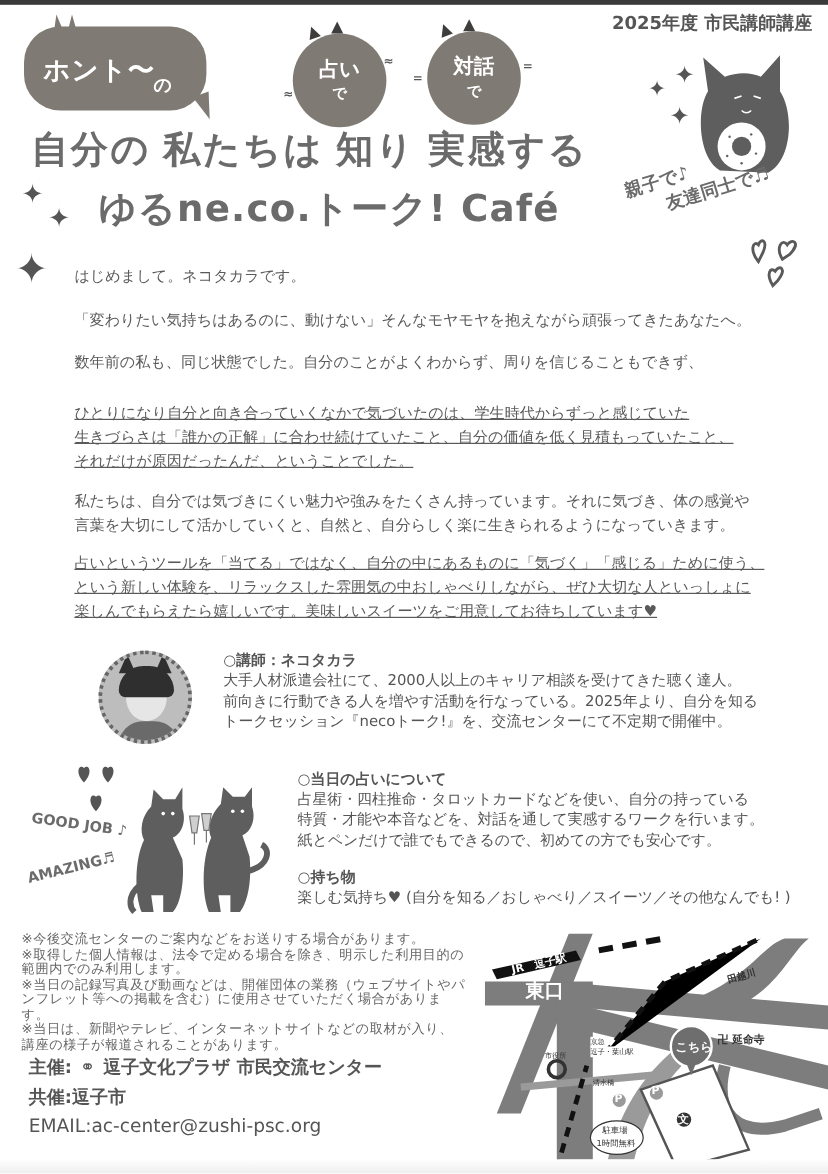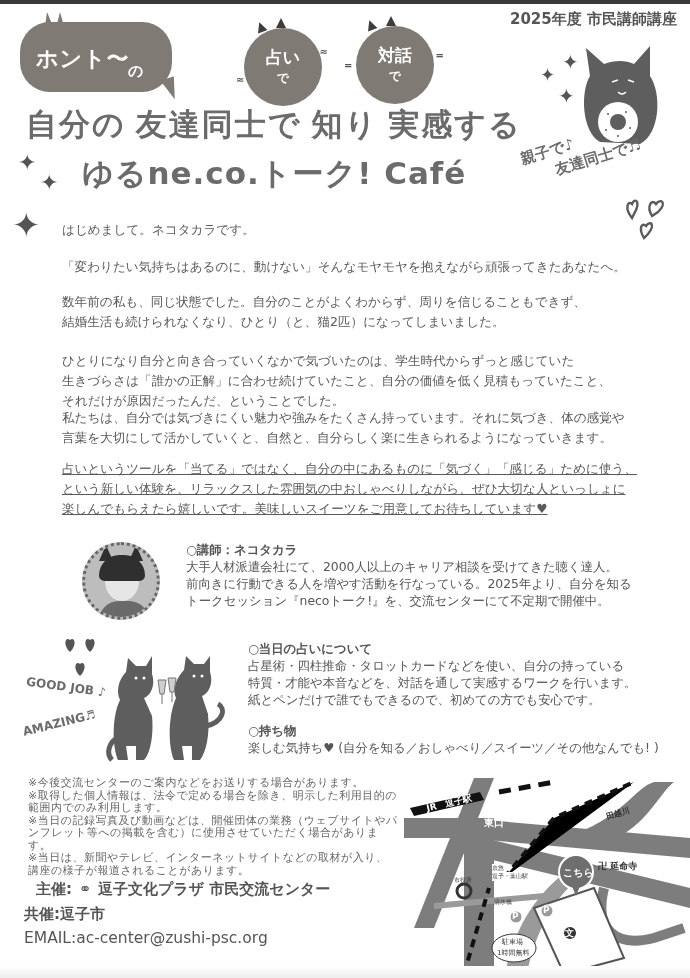--- a/index.html
+++ b/index.html
@@ -37,21 +37,21 @@
   .avatar { left: 82px; top: 542px; width: 78px; height: 78px; border-radius: 50%; background: #bdbdbd; border: 3px dotted #666; overflow: hidden; }
   .avatar .face { position:absolute; left: 20px; top: 16px; width: 34px; height: 40px; border-radius: 45% 45% 50% 50%; background:#e6e6e6; }
   .avatar .hair { position:absolute; left: 14px; top: 10px; width: 46px; height: 26px; border-radius: 22px 22px 6px 6px; background:#2f2f2f; }
   .avatar .ear-l { position:absolute; left: 14px; top: 0; width:0; height:0; border-left:7px solid transparent; border-right:7px solid transparent; border-bottom:16px solid #2f2f2f; }
   .avatar .ear-r { position:absolute; left: 44px; top: 0; width:0; height:0; border-left:7px solid transparent; border-right:7px solid transparent; border-bottom:16px solid #2f2f2f; }
   .avatar .body { position:absolute; left: 14px; top: 56px; width: 50px; height: 30px; border-radius: 20px 20px 0 0; background:#6a6a6a; }
 
   .sec { font-size: 12.4px; line-height: 17px; color: #555; white-space: nowrap; }
   .sec .h { font-weight: bold; display:block; }
 
-  .notes { left: 28px; top: 777px; width: 370px; font-size: 11px; line-height: 12.5px; color: #666; letter-spacing: 0.5px; }
+  .notes { left: 18px; top: 777px; width: 370px; font-size: 11px; line-height: 12.5px; color: #666; letter-spacing: 0.5px; }
   .contact { left: 24px; font-size: 15.5px; color: #555; white-space: nowrap; }
   .contact.bold { font-weight: bold; font-size: 15px; }
 
   .goodjob { left: 26px; top: 680px; transform: rotate(8deg); font-weight:bold; font-size: 12px; color:#6b6b6b; }
   .amazing { left: 22px; top: 716px; transform: rotate(-14deg); font-weight:bold; font-size: 12px; color:#6b6b6b; }
 
   .map { left: 404px; top: 778px; width: 286px; height: 196px; }
   .bottom-fade { position:absolute; left:0; top: 966px; width:690px; height:12px; background: linear-gradient(#ffffff, #eeeeee); }
 </style>
 </head>
@@ -98,21 +98,21 @@
     <circle cx="66" cy="70" r="1" fill="#5e5e5e"></circle>
     <circle cx="70" cy="86" r="1" fill="#5e5e5e"></circle>
     <circle cx="46" cy="88" r="1" fill="#5e5e5e"></circle>
     <circle cx="58" cy="94" r="1" fill="#5e5e5e"></circle>
 </svg>
 <span class="sparkle" style="left:562px; top:52px; font-size:20px;">✦</span>
 <span class="sparkle" style="left:540px; top:66px; font-size:18px;">✦</span>
 <span class="sparkle" style="left:558px; top:86px; font-size:20px;">✦</span>
 
 <div class="abs title1">
-  <span>自分の</span><span class="gap"></span><span>友達同士で</span><span class="gap"></span><span>知り</span><span class="gap"></span><span>実感する</span>
+  <span>自分の</span><span class="gap"></span><span>私たちは</span><span class="gap"></span><span>知り</span><span class="gap"></span><span>実感する</span>
 </div>
 <div class="abs title2">ゆるne.co.トーク! Café</div>
 
 <div class="abs slant">
   <span>親子で♪</span>
   <span class="b">友達同士で♬</span>
 </div>
 
 <span class="sparkle" style="left:18px; top:152px; font-size:22px;">✦</span>
 <span class="sparkle" style="left:40px; top:172px; font-size:22px;">✦</span>
@@ -127,23 +127,22 @@
 </svg>
 
 <div class="abs body-text" style="top:220px;">
   <div>はじめまして。ネコタカラです。</div>
 </div>
 <div class="abs body-text" style="top:257px;">
   <div>「変わりたい気持ちはあるのに、動けない」そんなモヤモヤを抱えながら頑張ってきたあなたへ。</div>
 </div>
 <div class="abs body-text" style="top:292px;">
   <div>数年前の私も、同じ状態でした。自分のことがよくわからず、周りを信じることもできず、</div>
-  <div>結婚生活も続けられなくなり、ひとり（と、猫2匹）になってしまいました。</div>
-</div>
-<div class="abs body-text" style="top:351px;">
+</div>
+<div class="abs body-text" style="top:334px;text-decoration:underline;">
   <div>ひとりになり自分と向き合っていくなかで気づいたのは、学生時代からずっと感じていた</div>
   <div>生きづらさは「誰かの正解」に合わせ続けていたこと、自分の価値を低く見積もっていたこと、</div>
   <div>それだけが原因だったんだ、ということでした。</div>
 </div>
 <div class="abs body-text" style="top:408px;">
   <div>私たちは、自分では気づきにくい魅力や強みをたくさん持っています。それに気づき、体の感覚や</div>
   <div>言葉を大切にして活かしていくと、自然と、自分らしく楽に生きられるようになっていきます。</div>
 </div>
 <div class="abs body-text" style="top:459px;text-decoration:underline;">
   <div>占いというツールを「当てる」ではなく、自分の中にあるものに「気づく」「感じる」ために使う、</div>
@@ -210,21 +209,21 @@
     </g>
 </svg>
 
 <div class="abs notes">
   <div>※今後交流センターのご案内などをお送りする場合があります。</div>
   <div>※取得した個人情報は、法令で定める場合を除き、明示した利用目的の範囲内でのみ利用します。</div>
   <div>※当日の記録写真及び動画などは、開催団体の業務（ウェブサイトやパンフレット等への掲載を含む）に使用させていただく場合があります。</div>
   <div>※当日は、新聞やテレビ、インターネットサイトなどの取材が入り、講座の様子が報道されることがあります。</div>
 </div>
 
-<div class="abs contact bold" style="top:880px;margin-left:12px;">
+<div class="abs contact bold" style="top:880px;">
   <span>主催:</span><span style="display:inline-block; width:26px; text-align:center;">⚭</span><span>逗子文化プラザ 市民交流センター</span>
 </div>
 <div class="abs contact bold" style="top:905px;">共催:逗子市</div>
 <div class="abs contact" style="top:929px;">EMAIL:ac-center@zushi-psc.org</div>
 <div class="abs contact" style="top:1008px;">TEL:046-872-3001 FAX:046-872-3003</div>
 
 <div class="abs map">
   <svg width="286" height="196" viewBox="0 0 286 196" style="position:absolute; left:0; top:0;">
 
     <path d="M0 40 L90 40 L90 196 L60 196 L60 60 L0 60 Z" fill="#7d7d7d"></path>
@@ -247,21 +246,21 @@
 
     <circle cx="172" cy="94" r="17" fill="#6e6e6e" stroke="#fff" stroke-width="2"></circle>
     <path d="M168 108 L172 118 L176 108 Z" fill="#6e6e6e"></path>
 
     <circle cx="112" cy="139" r="6" fill="#9a9a9a" stroke="#fff" stroke-width="1"></circle>
     <circle cx="143" cy="133" r="6" fill="#9a9a9a" stroke="#fff" stroke-width="1"></circle>
     <circle cx="166" cy="155" r="6" fill="#333"></circle>
     <ellipse cx="110" cy="170" rx="22" ry="14" fill="#fff" stroke="#333" stroke-width="1"></ellipse>
   </svg>
   <span class="abs" style="left:22px; top:19px; transform:rotate(-13deg); font-size:9px; font-weight:bold; color:#fff;">JR　逗子駅</span>
-  <span class="abs" style="left:34px; top:38px; font-size:10px; font-weight:bold; color:#fff;margin-left:46px;">東口</span>
+  <span class="abs" style="left:34px; top:38px; font-size:16px; font-weight:bold; color:#fff;">東口</span>
   <span class="abs" style="left:202px; top:30px; transform:rotate(-16deg); font-size:8px; font-weight:bold; color:#333;">田越川</span>
   <span class="abs" style="left:194px; top:82px; font-size:9px; font-weight:bold; color:#333;">卍 延命寺</span>
   <span class="abs" style="left:88px; top:86px; font-size:6px; color:#333; background:#fff;">京急</span>
   <span class="abs" style="left:88px; top:94px; font-size:6px; color:#333; background:#fff;">逗子・葉山駅</span>
   <span class="abs" style="left:50px; top:98px; font-size:6px; color:#333;">市役所</span>
   <span class="abs" style="left:90px; top:120px; font-size:6px; color:#333;">清水橋</span>
   <span class="abs" style="left:159px; top:88px; font-size:10px; font-weight:bold; color:#fff;">こちら</span>
   <span class="abs" style="left:108px; top:133px; font-size:9px; font-weight:bold; color:#fff;">P</span>
   <span class="abs" style="left:139px; top:127px; font-size:9px; font-weight:bold; color:#fff;">P</span>
   <span class="abs" style="left:161px; top:149px; font-size:9px; font-weight:bold; color:#fff;">文</span>

